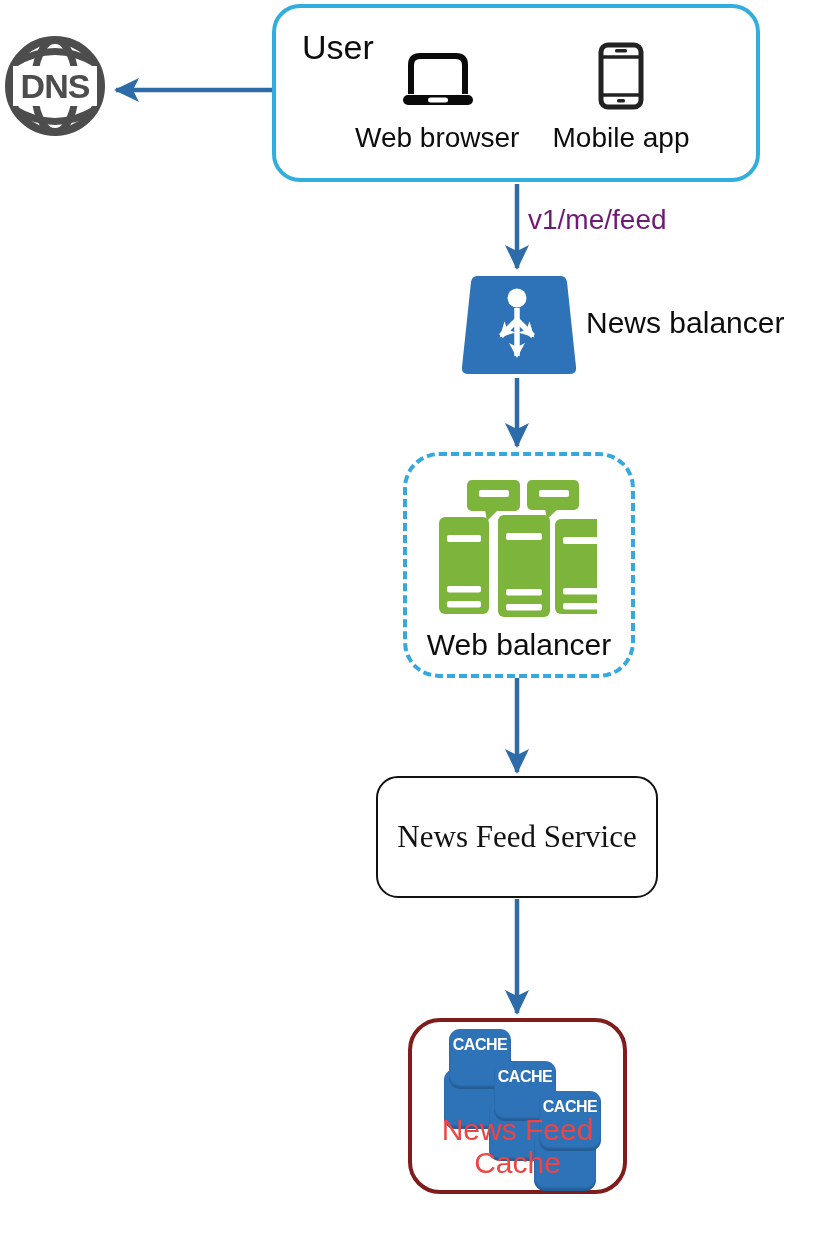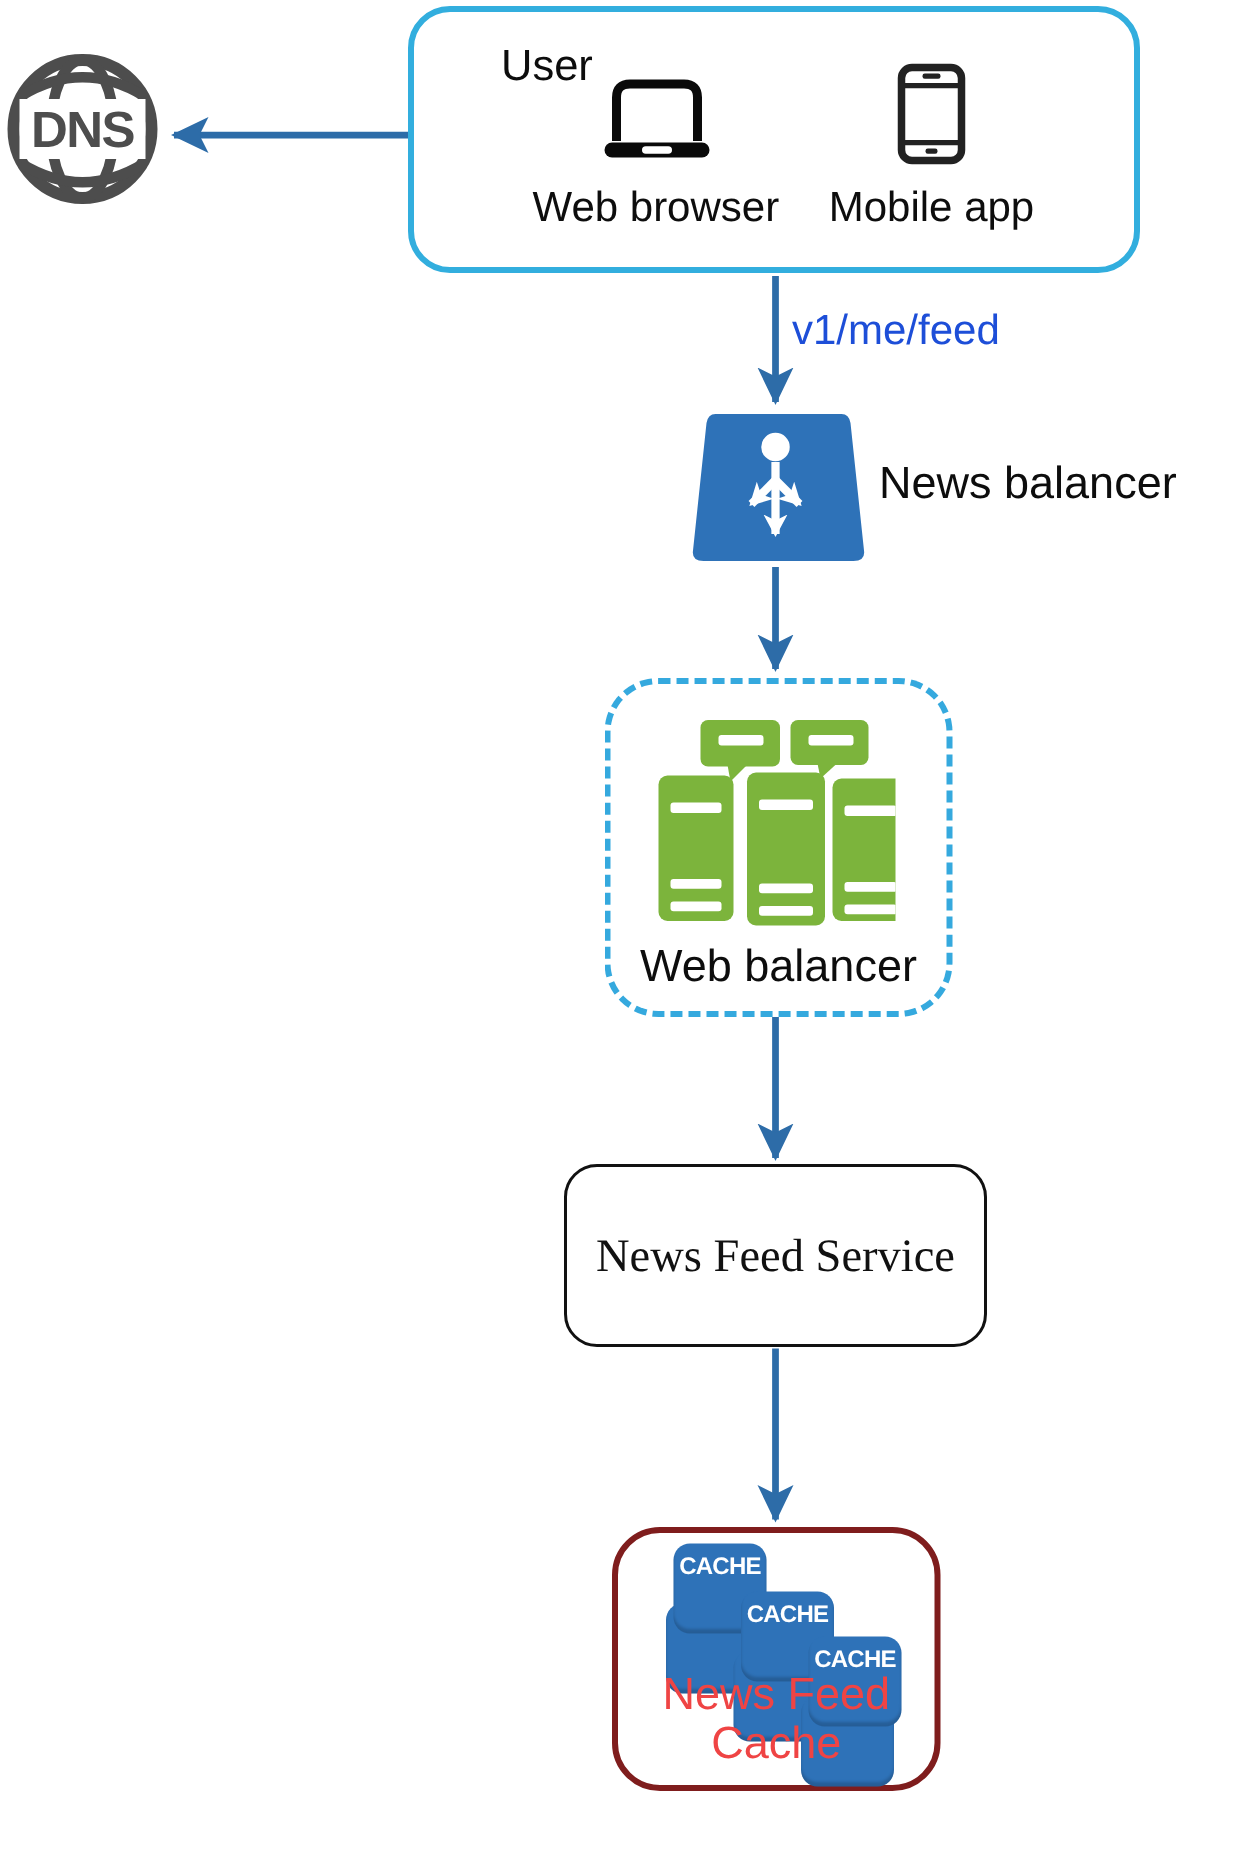--- a/index.html
+++ b/index.html
@@ -19,29 +19,29 @@
 
   
   #dns-globe{left:2px;top:30px;width:106px;height:114px;}
 
   
   #user-box{
     left:272px;top:4px;width:488px;height:178px;
     border:4px solid #32aede;border-radius:28px;
     box-sizing:border-box;background:#fff;
   }
-  #user-title{left:26px;top:20px;font-size:29px;color:#0d0d0d;margin-left:32px;}
+  #user-title{left:26px;top:20px;font-size:34px;color:#0d0d0d;}
   #laptop-icon{left:126px;top:42px;}
   #phone-icon{left:322px;top:34px;}
   .device-label{top:114px;font-size:28px;text-align:center;color:#0d0d0d;white-space:nowrap;}
   #web-browser-label{left:79px;width:160px;}
   #mobile-app-label{left:265px;width:160px;}
 
   
-  #feed-path-label{left:528px;top:204px;font-size:28px;color:#1d4ed8;}
+  #feed-path-label{left:528px;top:204px;font-size:28px;color:#701a75;}
 
   
   #lb-icon{left:454px;top:272px;}
   #lb-label{left:586px;top:306px;font-size:30px;color:#0d0d0d;white-space:nowrap;}
 
   
   #web-servers-box{
     left:403px;top:452px;width:232px;height:226px;
     border:4px dashed #35a9de;border-radius:36px;
     box-sizing:border-box;background:#fff;

